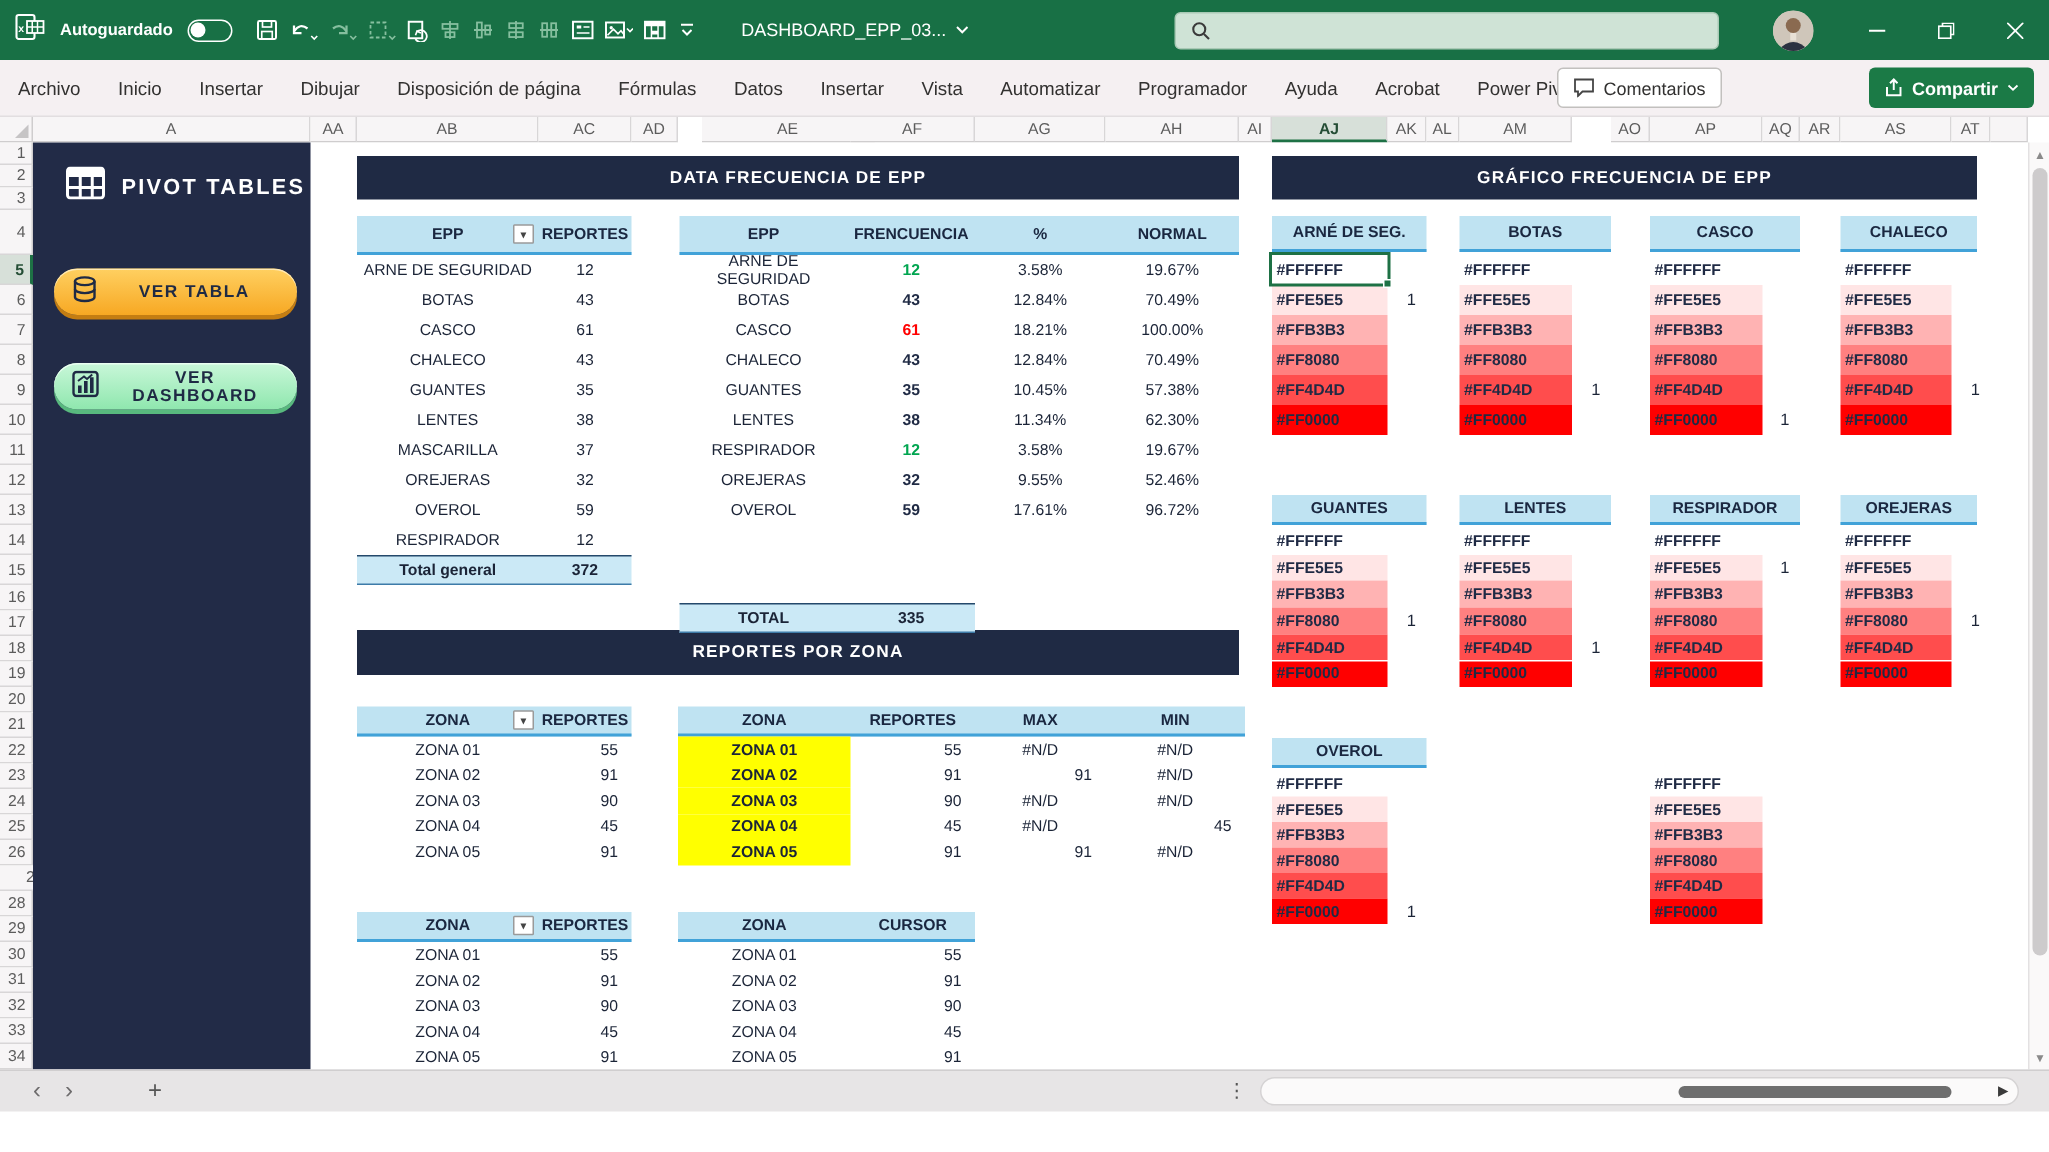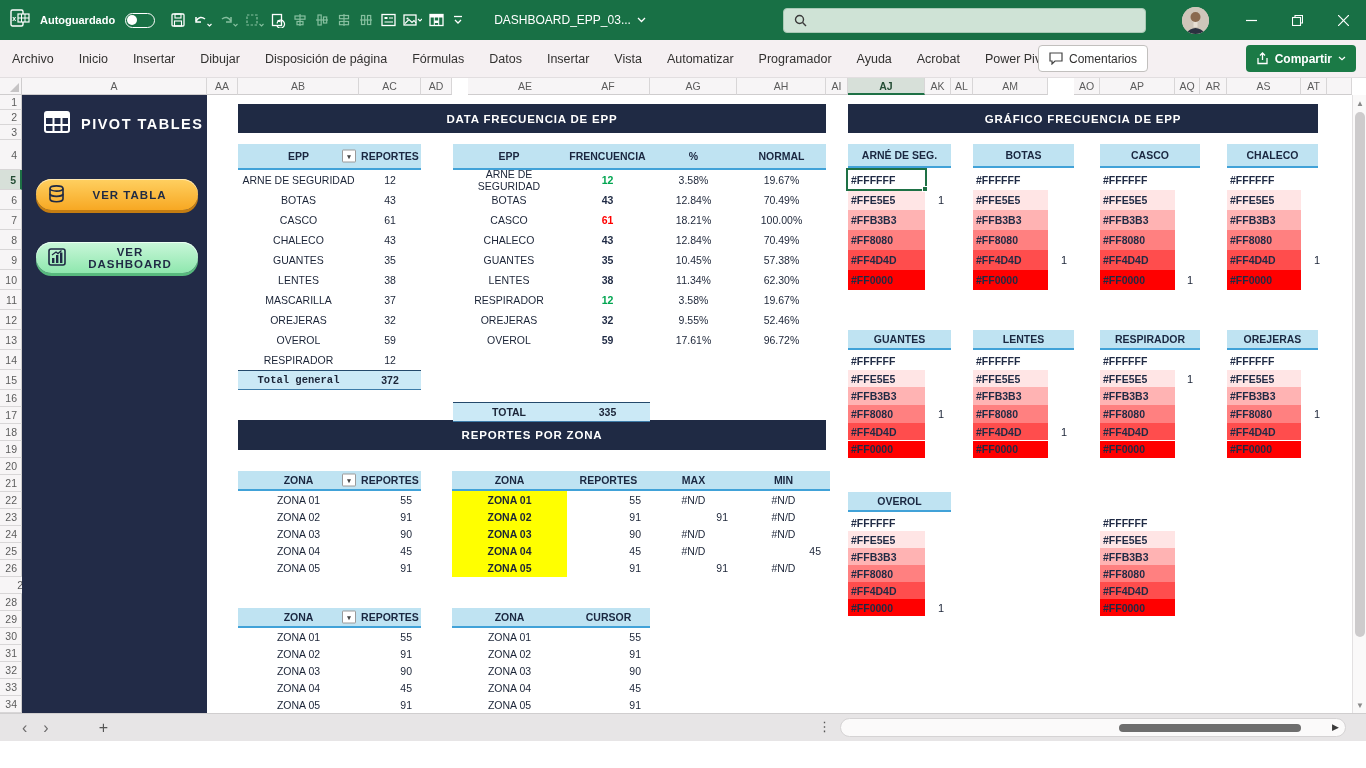--- a/index.html
+++ b/index.html
@@ -439,21 +439,21 @@
       </div>
       <div class="abs trow" style="left: 238px; top: 330px; width: 183px; height: 20px;">
         <div class="tcell c" style="width: 121px;">OVEROL</div>
         <div class="tcell c" style="width: 62px;">59</div>
       </div>
       <div class="abs trow" style="left: 238px; top: 350px; width: 183px; height: 20px;">
         <div class="tcell c" style="width: 121px;">RESPIRADOR</div>
         <div class="tcell c" style="width: 62px;">12</div>
       </div>
       <div class="abs totalrow" style="left: 238px; top: 370px; width: 183px; height: 20px;">
-        <div class="tcell c" style="width: 121px; font-family: Liberation Mono, monospace;">Total general</div>
+        <div class="tcell c" style="width: 121px;">Total general</div>
         <div class="tcell c" style="width: 62px;">372</div>
       </div>
       <div class="abs thead" style="left: 453px; top: 144px; width: 373px; height: 26px;">
         <div class="thcell" style="width: 112px;">
           <span>EPP</span>
         </div>
         <div class="thcell" style="width: 85px;">
           <span>FRENCUENCIA</span>
         </div>
         <div class="thcell" style="width: 87px;">

